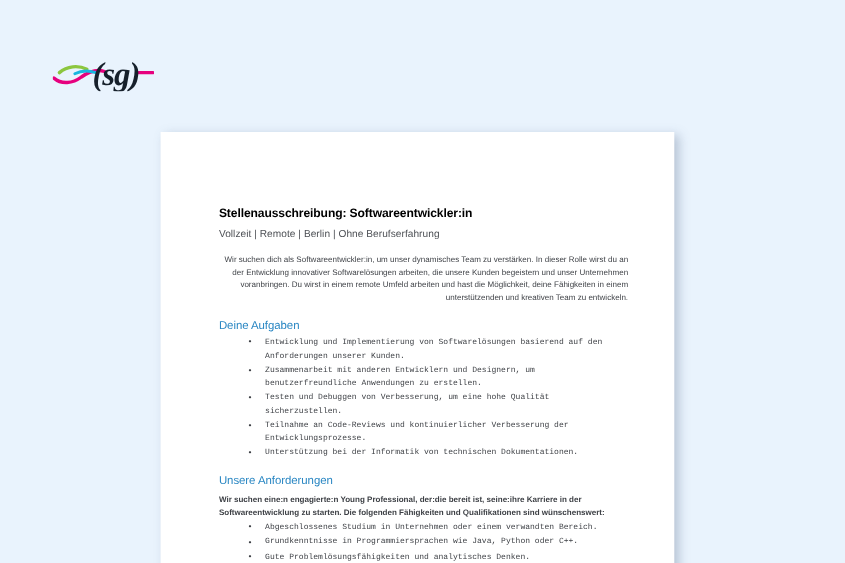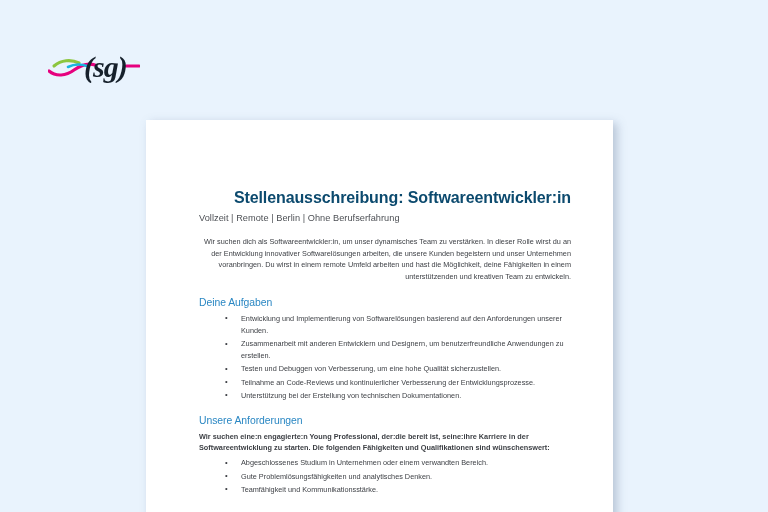--- a/index.html
+++ b/index.html
@@ -49,26 +49,25 @@
   #document-body {
     position: absolute;
     left: 53px;
     top: 68px;
     width: 372px;
   }
 
   
   .doc-title {
     margin: 0 0 6px 0;
-    font-size: 16px;
+    font-size: 11px;
     line-height: 1.2;
     font-weight: bold;
-    color: #0c4a6e;
+    color: #000000;
     letter-spacing: -0.1px;
-    text-align: right;
   }
   .doc-subtitle {
     margin: 0 0 11px 0;
     font-size: 9.2px;
     line-height: 1.25;
     color: #4d5055;
     letter-spacing: 0.05px;
   }
   .doc-intro {
     margin: 0 0 13px 0;
@@ -89,20 +88,21 @@
     margin: 0 0 3px 0;
     font-size: 7.3px;
     line-height: 1.62;
     color: #3c3f44;
     font-weight: bold;
   }
   ul.bullet-list {
     margin: 0 0 12px 0;
     padding: 0 0 0 26px;
     list-style: none;
+    font-family: Liberation Mono, monospace;
   }
   ul.bullet-list li {
     position: relative;
     font-size: 7.3px;
     line-height: 1.62;
     color: #3c3f44;
     margin: 0 0 1.5px 0;
     padding-left: 16px;
   }
   ul.bullet-list li::before {
@@ -147,29 +147,30 @@
       <div class="doc-subtitle">Vollzeit | Remote | Berlin | Ohne Berufserfahrung</div>
       <p class="doc-intro">Wir suchen dich als Softwareentwickler:in, um unser dynamisches Team zu verstärken. In dieser Rolle wirst du an der Entwicklung innovativer Softwarelösungen arbeiten, die unsere Kunden begeistern und unser Unternehmen voranbringen. Du wirst in einem remote Umfeld arbeiten und hast die Möglichkeit, deine Fähigkeiten in einem unterstützenden und kreativen Team zu entwickeln.</p>
 
       <div class="section-block">
         <h2 class="section-heading">Deine Aufgaben</h2>
         <ul class="bullet-list">
           <li>Entwicklung und Implementierung von Softwarelösungen basierend auf den Anforderungen unserer Kunden.</li>
           <li>Zusammenarbeit mit anderen Entwicklern und Designern, um benutzerfreundliche Anwendungen zu erstellen.</li>
           <li>Testen und Debuggen von Verbesserung, um eine hohe Qualität sicherzustellen.</li>
           <li>Teilnahme an Code-Reviews und kontinuierlicher Verbesserung der Entwicklungsprozesse.</li>
-          <li>Unterstützung bei der Erstellung von technischen Dokumentationen.</li>
+          <li>Unterstützung bei der Informatik von technischen Dokumentationen.</li>
         </ul>
       </div>
 
       <div class="section-block tight">
         <h2 class="section-heading">Unsere Anforderungen</h2>
         <p class="section-lead">Wir suchen eine:n engagierte:n Young Professional, der:die bereit ist, seine:ihre Karriere in der Softwareentwicklung zu starten. Die folgenden Fähigkeiten und Qualifikationen sind wünschenswert:</p>
         <ul class="bullet-list">
           <li>Abgeschlossenes Studium in Unternehmen oder einem verwandten Bereich.</li>
+          <li>Grundkenntnisse in Programmiersprachen wie Java, Python oder C++.</li>
           <li>Gute Problemlösungsfähigkeiten und analytisches Denken.</li>
           <li>Teamfähigkeit und Kommunikationsstärke.</li>
 
         </ul>
       </div>
 
     </div>
   </div>
 
 </div>

